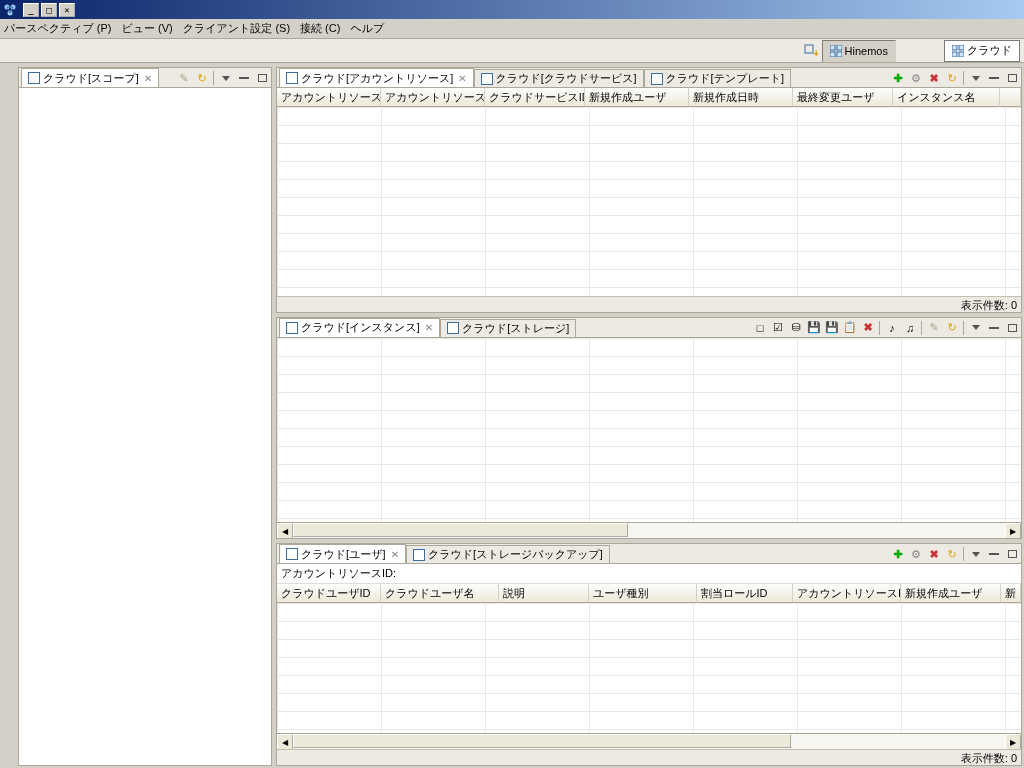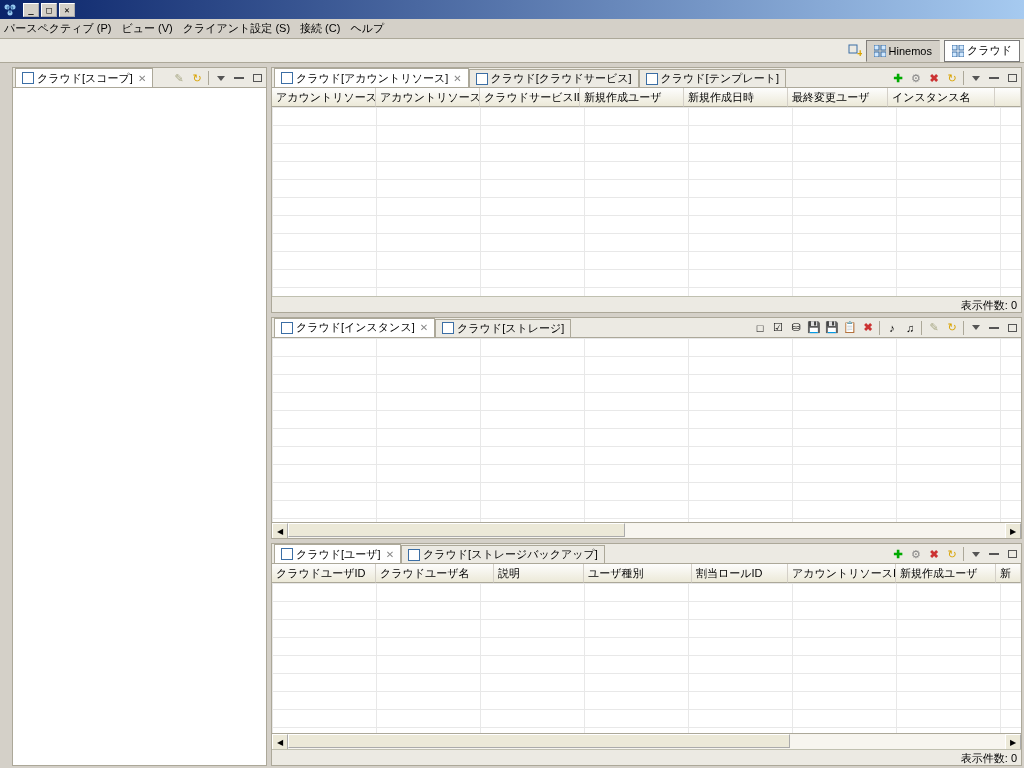--- a/index.html
+++ b/index.html
@@ -9,23 +9,23 @@
 .titlebar .app-icon { width: 16px; height: 16px; margin-right: 3px; display: inline-flex; }
 .titlebar .title { font-weight: bold; flex: 1; }
 .titlebar .win-buttons { display: flex; }
 .titlebar .win-btn { width: 16px; height: 14px; background: #d4d0c8; border: 1px outset #fff; margin-left: 2px; display: flex; align-items: center; justify-content: center; font-size: 9px; font-family: monospace; color: #000; font-weight: bold; cursor: default; }
 
 .menubar { height: 20px; background: #d4d0c8; display: flex; align-items: center; padding: 0 4px; gap: 10px; border-bottom: 1px solid #aca899; }
 .menubar .menu-item { cursor: default; }
 
 .persp-bar { height: 24px; background: #eceae3; display: flex; align-items: center; justify-content: flex-end; padding: 0 4px; gap: 4px; border-bottom: 1px solid #aca899; }
 .persp-bar .persp-tab { height: 22px; padding: 0 7px; display: flex; align-items: center; gap: 3px; border: 1px inset #d4d0c8; background: #d4d0c8; }
-.persp-bar .persp-tab.active { background: #fff; border: 1px solid #7a7a7a; }
-
-.main { display: flex; height: calc(768px - 19px - 20px - 24px); padding: 4px 2px 2px 12px; }
+.persp-bar .persp-tab.active { background: #fff; border: 1px solid #7a7a7a; margin-left: 44px; }
+
+.main { display: flex; height: calc(768px - 19px - 20px - 24px); padding: 4px 2px 2px 12px; margin-left: 6px; }
 
 .left-pane { width: 255px; height: 100%; display: flex; flex-direction: column; border: 1px solid #aca899; background: #eceae3; margin-right: 4px; }
 .right-pane { flex: 1; height: 100%; display: flex; flex-direction: column; gap: 4px; }
 
 .panel { display: flex; flex-direction: column; background: #eceae3; border: 1px solid #aca899; overflow: hidden; }
 .panel.p1 { flex: 1.05; }
 .panel.p2 { flex: 0.95; }
 .panel.p3 { flex: 0.95; }
 
 .tab-bar { height: 20px; display: flex; align-items: flex-end; background: #eceae3; padding-left: 2px; position: relative; border-bottom: 1px solid #aca899; }
@@ -274,20 +274,21 @@
             </span>
           <span class="tool-icon">
               <span class="minmax"></span>
             </span>
           <span class="tool-icon">
               <span class="maxbox"></span>
             </span>
         </div>
       </div>
       <div class="view-body">
+        <div class="info-line">アカウントリソースID:</div>
         <div class="table-header">
           <div class="th" style="width:104px">クラウドユーザID</div>
           <div class="th" style="width:118px">クラウドユーザ名</div>
           <div class="th" style="width:90px">説明</div>
           <div class="th" style="width:108px">ユーザ種別</div>
           <div class="th" style="width:96px">割当ロールID</div>
           <div class="th" style="width:108px">アカウントリソースID</div>
           <div class="th" style="width:100px">新規作成ユーザ</div>
           <div class="th" style="flex:1">新</div>
         </div>

